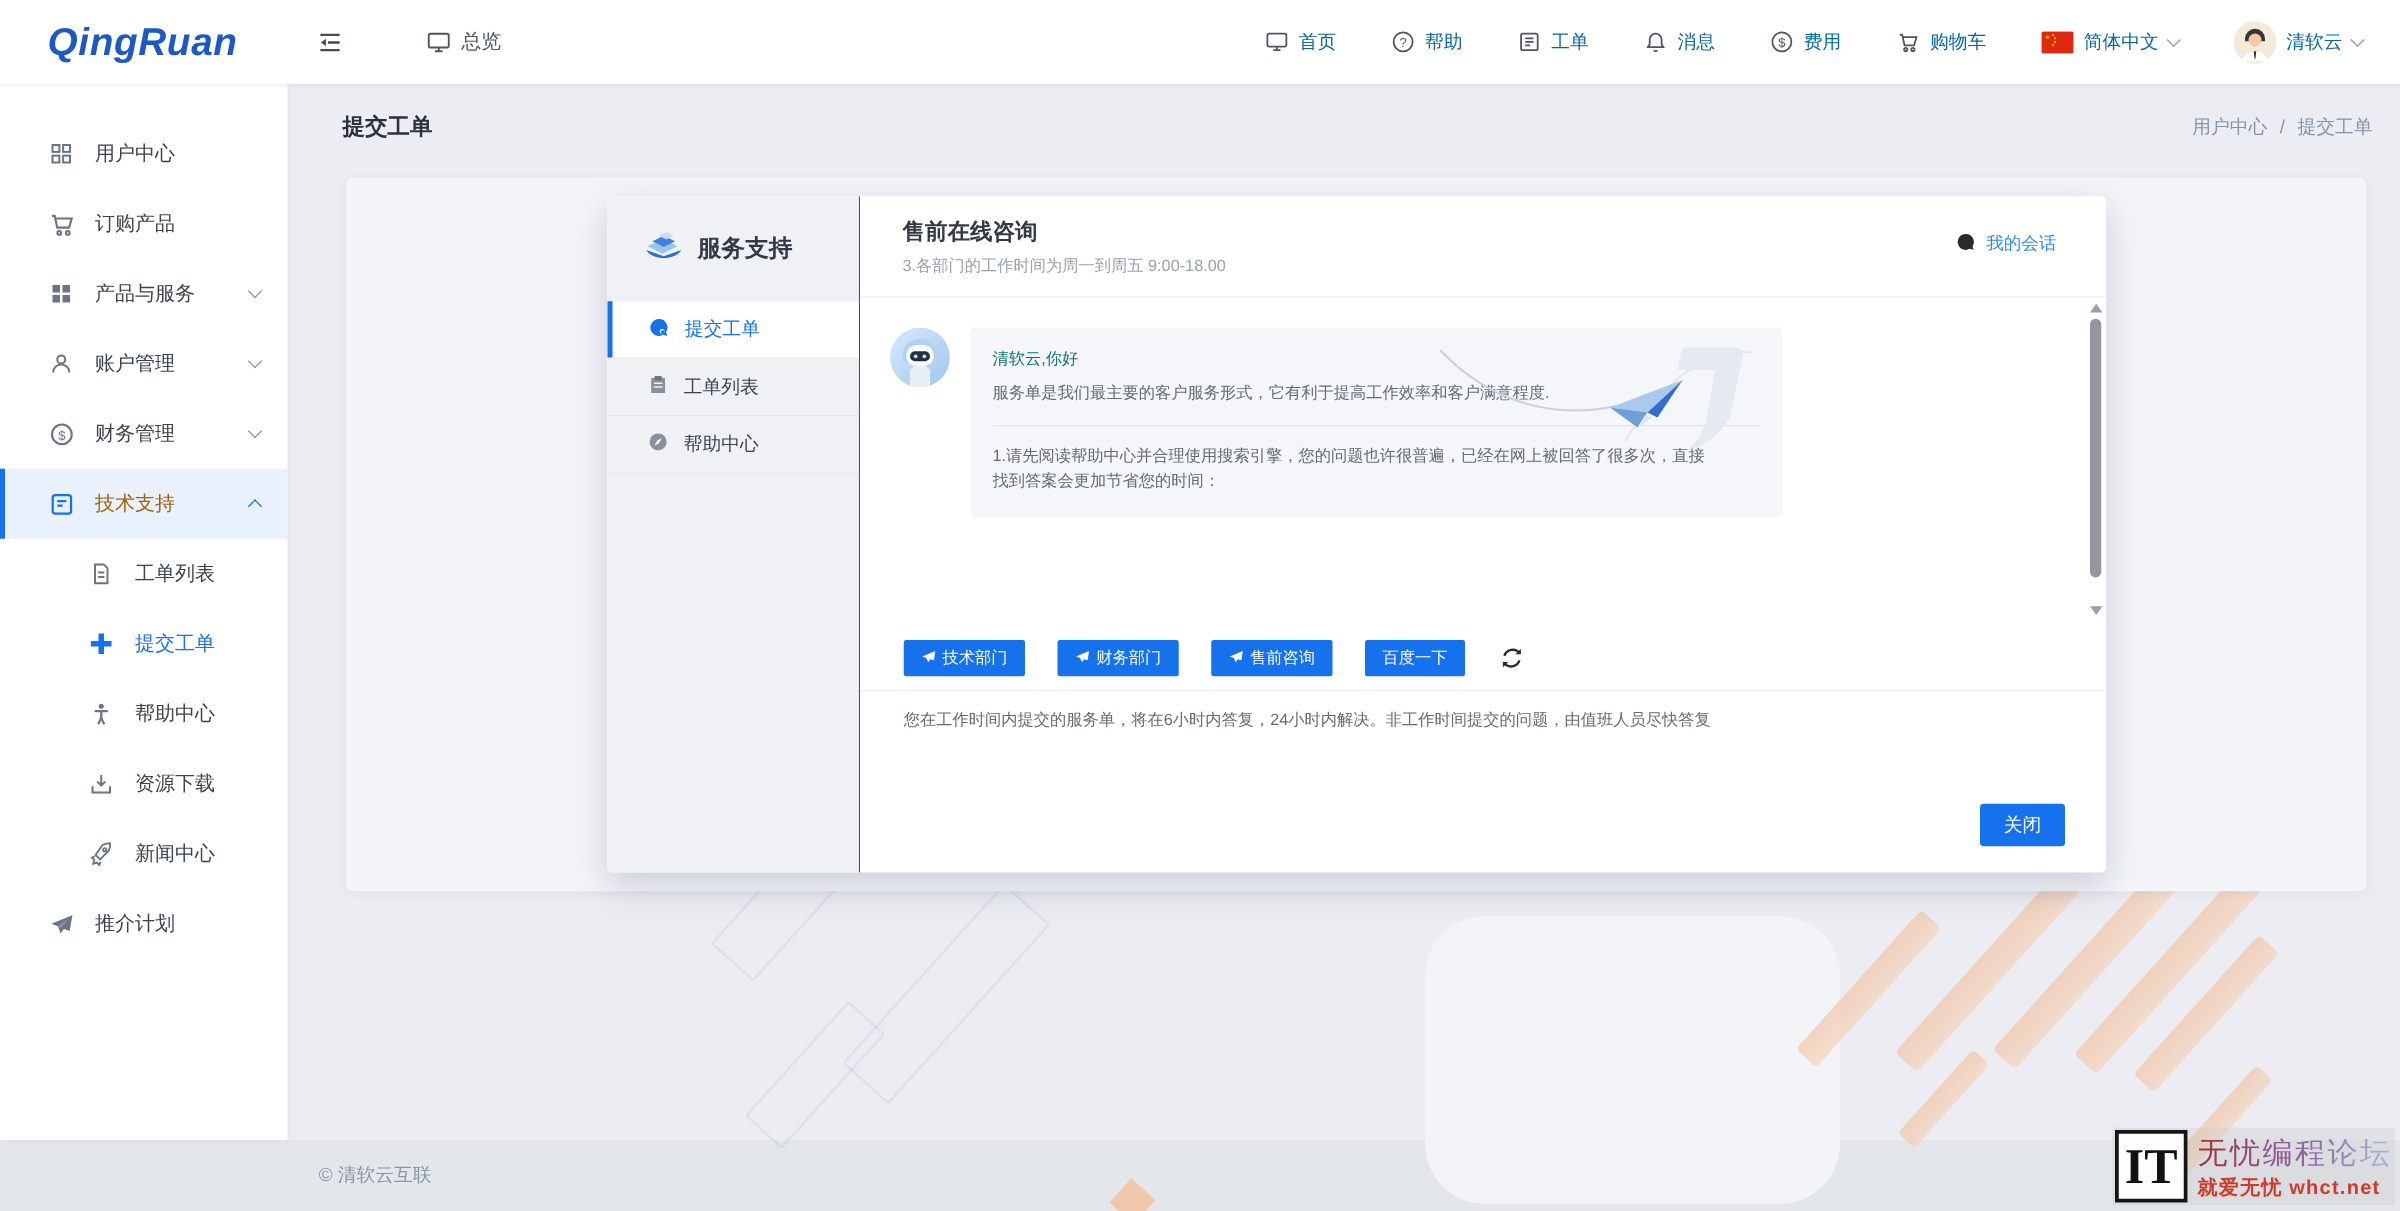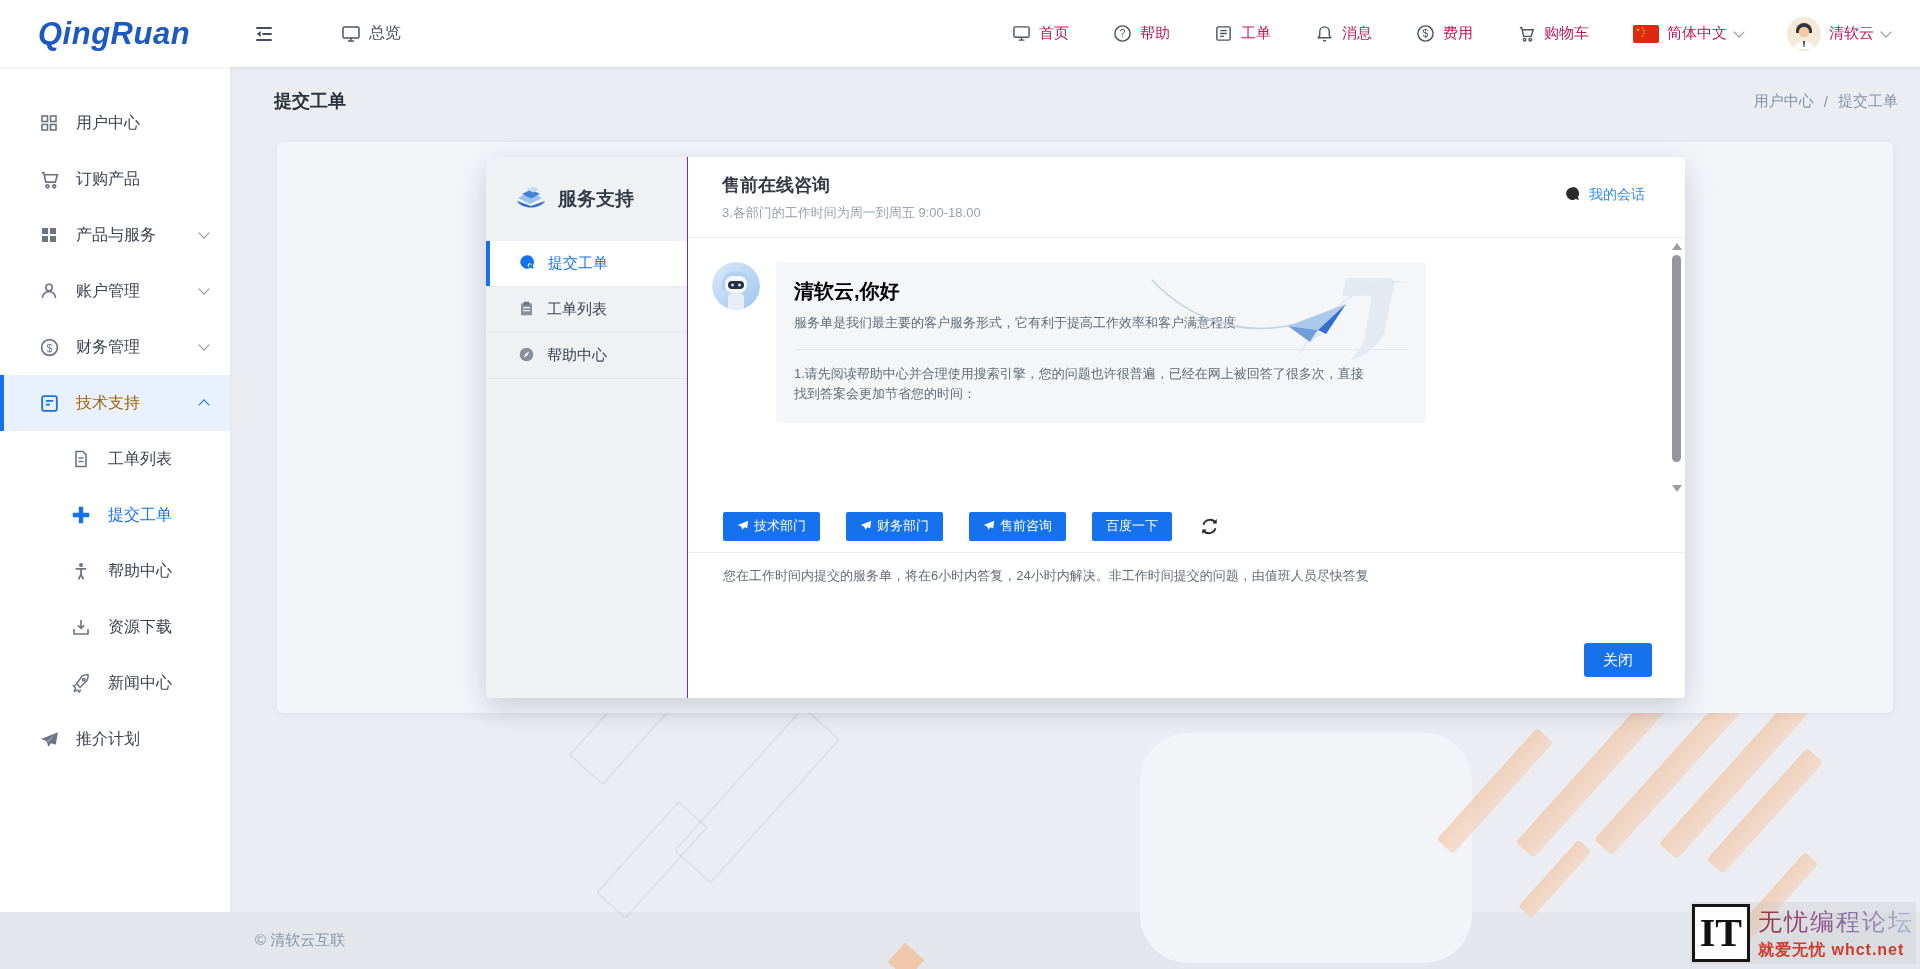--- a/index.html
+++ b/index.html
@@ -6,21 +6,21 @@
   body{width:1920px;height:969px;overflow:hidden;font-family:"Liberation Sans","DejaVu Sans",sans-serif;}
   .app{position:relative;width:1920px;height:969px;background:#ebedf2;overflow:hidden;}
 
   
   .topbar{position:absolute;left:0;top:0;right:0;height:67px;background:#fff;display:flex;align-items:center;
           box-shadow:0 1px 4px rgba(0,21,41,.08);z-index:30;}
   .logo{font-size:31px;font-weight:700;font-style:italic;color:#1d59c2;letter-spacing:.5px;margin-left:38px;width:175px;}
   .collapse-btn{margin-left:40px;cursor:pointer;display:flex;align-items:center;}
   .tb-left-item{display:flex;align-items:center;gap:8px;margin-left:66px;color:#4d5562;font-size:16px;cursor:pointer;text-align:center;}
   .tb-right{margin-left:auto;display:flex;align-items:center;gap:44px;margin-right:30px;}
-  .tb-item{display:flex;align-items:center;gap:8px;color:#be185d;font-size:15px;cursor:pointer;white-space:nowrap;}
+  .tb-item{display:flex;align-items:center;gap:8px;color:#0369a1;font-size:15px;cursor:pointer;white-space:nowrap;}
   .tb-item svg{flex:0 0 auto;}
   .chev{display:inline-block;width:7px;height:7px;border-right:1.6px solid #8a93a3;border-bottom:1.6px solid #8a93a3;
         transform:rotate(45deg);margin-top:-4px;}
   .chev.up{transform:rotate(-135deg);margin-top:4px;}
   .flag{width:26px;height:18px;border-radius:2px;overflow:hidden;display:inline-block;}
   .avatar{width:34px;height:34px;border-radius:50%;overflow:hidden;background:#f3ead9;display:inline-block;}
 
   
   .sidebar{position:absolute;left:0;top:67px;width:230px;bottom:57px;background:#fff;z-index:20;
            box-shadow:1px 0 3px rgba(0,21,41,.04);padding-top:28px;box-sizing:border-box;}
@@ -64,21 +64,21 @@
   .m-nav-item.active::before{content:"";position:absolute;left:0;top:0;bottom:0;width:4px;background:#1672ec;}
   .m-right{flex:1;display:flex;flex-direction:column;min-width:0;border-radius:28px;}
   .m-header{height:81px;box-sizing:border-box;padding:16px 36px 0 34px;border-bottom:1px solid #e9edf0;position:relative;}
   .m-title{font-size:18px;font-weight:700;color:#333a45;}
   .m-sub{font-size:13px;color:#9aa2ae;margin-top:7px;}
   .sessions-link{position:absolute;right:40px;top:28px;display:flex;align-items:center;gap:8px;font-size:14px;color:#2d8cf0;cursor:pointer;}
   .m-chat{height:262px;position:relative;}
   .msg-row{position:absolute;left:24px;top:24px;display:flex;align-items:flex-start;}
   .bot-avatar{width:48px;height:48px;border-radius:50%;overflow:hidden;margin-right:16px;flex:0 0 auto;}
   .msg-card{width:650px;box-sizing:border-box;background:#f4f6f9;border-radius:4px;padding:16px 18px 18px 18px;position:relative;min-height:152px;}
-  .msg-greet{font-size:20px;font-weight:700;color:#000000;margin-bottom:8px;}
+  .msg-greet{font-size:13px;font-weight:400;color:#0f766e;margin-bottom:8px;}
   .msg-body{font-size:13px;color:#62ackground6a75;color:#636b76;max-width:470px;line-height:1.5;}
   .msg-hr{border:none;border-top:1px solid #e3e7ec;margin:16px 0 14px 0;}
   .msg-tip{font-size:13px;color:#636b76;line-height:1.6;max-width:575px;}
   .plane-illus{position:absolute;right:8px;top:6px;}
   .scrollbar{position:absolute;right:2px;top:0;bottom:0;width:14px;}
   .sb-up{position:absolute;top:5px;left:3px;width:0;height:0;border-left:5px solid transparent;border-right:5px solid transparent;border-bottom:7px solid #9aa0a8;cursor:pointer;}
   .sb-thumb{position:absolute;top:17px;left:3px;width:9px;height:207px;background:#94989e;border-radius:5px;cursor:pointer;}
   .sb-down{position:absolute;bottom:8px;left:3px;width:0;height:0;border-left:5px solid transparent;border-right:5px solid transparent;border-top:7px solid #9aa0a8;cursor:pointer;}
   .m-buttons{height:52px;box-sizing:border-box;display:flex;align-items:center;gap:26px;padding-left:35px;}
   .dept-btn{background:#1672ec;color:#fff;border:none;font-size:13px;height:29px;padding:0 14px;border-radius:2px;cursor:pointer;

